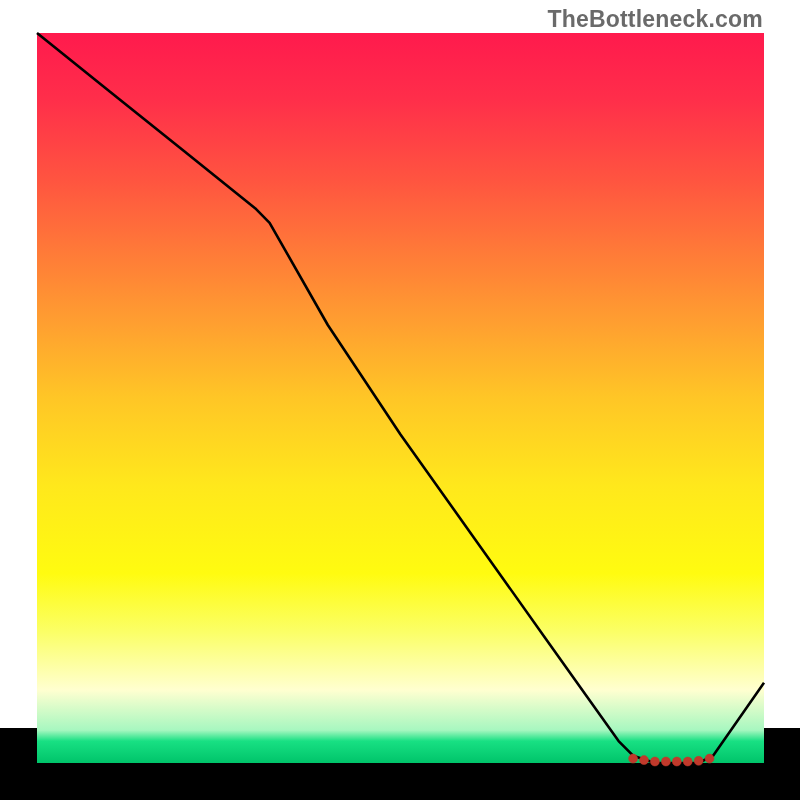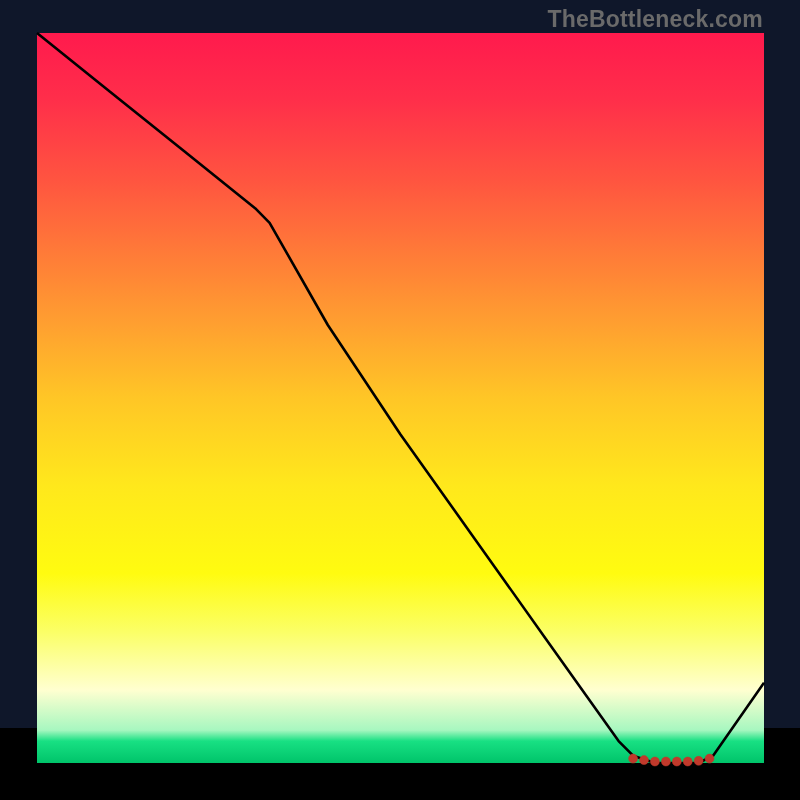--- a/index.html
+++ b/index.html
@@ -8,21 +8,21 @@
     width: 800px;
     height: 800px;
     background: #000;
     font-family: Arial, Helvetica, sans-serif;
     overflow: hidden;
   }
   .frame {
     position: relative;
     width: 800px;
     height: 728px;
-    background: #0f172a;
+    background: #ffffff;
   }
   .plot-area {
     position: absolute;
     left: 37px;
     top: 33px;
     width: 727px;
     height: 730px;
     background: linear-gradient(to bottom,
       #ff1a4d 0%,
       #ff2e4a 9%,

